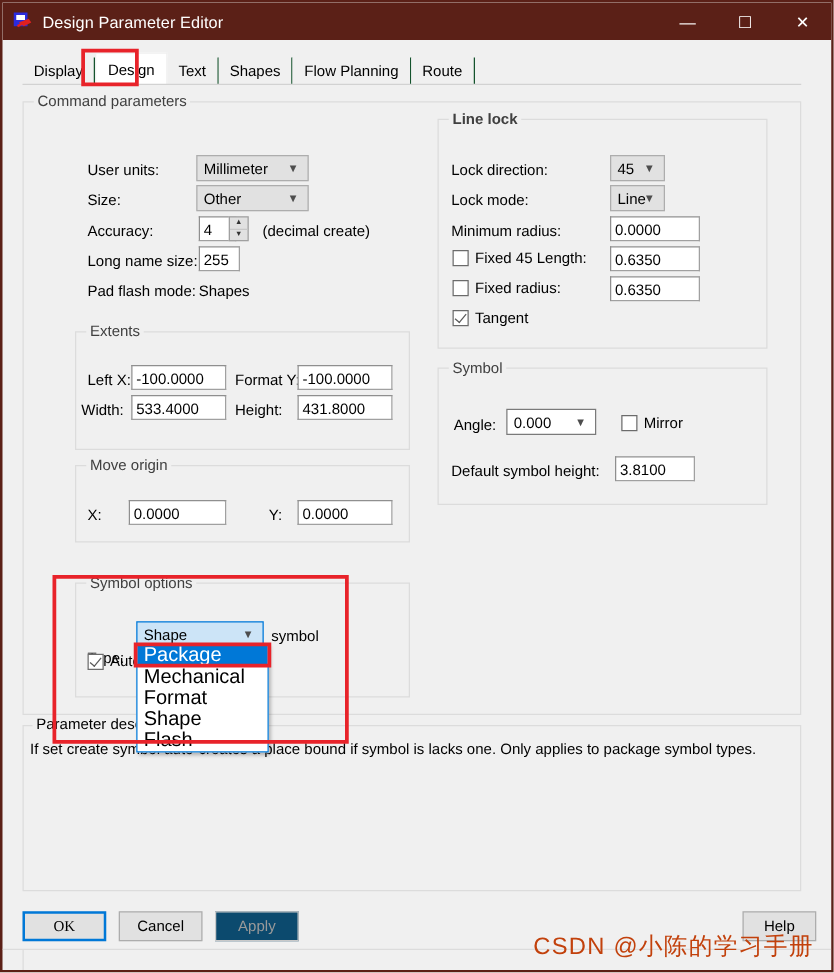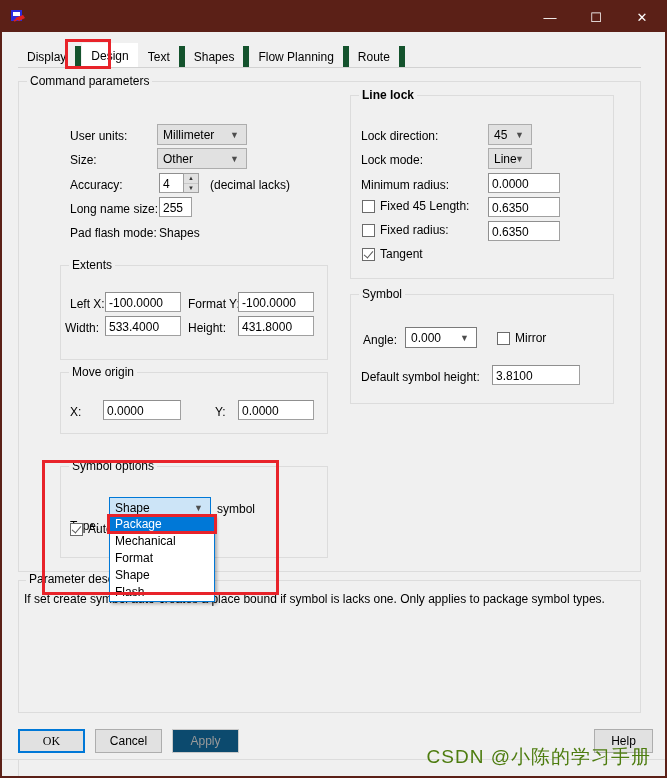--- a/index.html
+++ b/index.html
@@ -61,21 +61,21 @@
     display: flex;
     align-items: flex-end;
   }
   .tab {
     height: 22px;
     padding: 0 9px;
     display: flex;
     align-items: center;
     font-size: 12px;
     color: #000;
-    border-right: 6px solid #14532d;
+    border-right: 1px solid #14532d;
     background: #f0f0f0;
     box-sizing: border-box;
   }
   .tab.selected {
     background: #ffffff;
     height: 26px;
     border: 1px solid #f0f0f0;
     border-bottom: none;
   }
   #tab-underline {
@@ -90,21 +90,21 @@
     position: absolute;
     border: 1px solid #dcdcdc;
     box-sizing: border-box;
   }
   .group > .glabel {
     position: absolute;
     top: -8px; left: 8px;
     background: #f0f0f0;
     padding: 0 3px;
     font-size: 12px;
-    color: #000000;
+    color: #404040;
     white-space: nowrap;
   }
 
   
   .lbl {
     position: absolute;
     font-size: 12px;
     color: #000;
     white-space: nowrap;
   }
@@ -209,21 +209,21 @@
     width: 106px;
     background: #ffffff;
     border: 1px solid #0078d7;
     box-sizing: border-box;
     box-shadow: 2px 2px 3px rgba(0,0,0,0.28);
     z-index: 40;
   }
   .ddi {
     height: 17px;
     line-height: 17px;
-    font-size: 12px;
+    font-size: 16px;
     padding-left: 5px;
     color: #000;
     white-space: nowrap;
   }
   .ddi.sel {
     background: #0078d7;
     color: #ffffff;
   }
 
   
@@ -280,21 +280,21 @@
     left: 0; top: 758px;
     width: 16px; height: 16px;
     border-right: 1px solid #dcdcdc;
   }
 
   
   #watermark {
     position: absolute;
     right: 14px; top: 742px;
     font-size: 19px;
-    color: #4d7c0f;
+    color: #c2410c;
     white-space: nowrap;
     letter-spacing: 1px;
   }
 
   
   .anno {
     position: absolute;
     border: 3px solid #e8232a;
     box-sizing: border-box;
     pointer-events: none;
@@ -308,20 +308,21 @@
 
   <div id="titlebar">
     <div id="app-icon">
       <svg width="16" height="16" viewBox="0 0 16 16">
         <rect x="1" y="1" width="11" height="11" fill="#2b2bdd"></rect>
         <rect x="3" y="3" width="7" height="4" fill="#ffffff"></rect>
         <path d="M5 9 L13 6 L15 9 L9 12 Z" fill="#e02020"></path>
         <path d="M4 12 L11 8" stroke="#e02020" stroke-width="2"></path>
       </svg>
     </div>
+    <div id="title-text">Design Parameter Editor</div>
     <div id="winbtn-group">
       <div class="winbtn">—</div>
       <div class="winbtn">☐</div>
       <div class="winbtn">✕</div>
     </div>
   </div>
 
   <div id="tabstrip">
     <div class="tab">Display</div>
     <div class="tab selected">Design</div>
@@ -347,21 +348,21 @@
     <span>Other</span>
     <span class="chev">▼</span>
   </div>
 
   <div class="lbl" style="left:68px; top:176px;">Accuracy:</div>
   <div class="txtbox" style="left:157px; top:171px; width:30px;">4</div>
   <div class="spin" style="left:181px; top:171px;">
     <div>▲</div>
     <div>▼</div>
   </div>
-  <div class="lbl" style="left:208px; top:176px;">(decimal lacks)</div>
+  <div class="lbl" style="left:208px; top:176px;">(decimal create)</div>
 
   <div class="lbl" style="left:68px; top:200px;">Long name size:</div>
   <div class="txtbox" style="left:157px; top:195px; width:33px;">255</div>
 
   <div class="lbl" style="left:68px; top:224px;">Pad flash mode:</div>
   <div class="static-val" style="left:157px; top:224px;">Shapes</div>
 
   <div class="group" style="left:348px; top:93px; width:264px; height:184px;font-weight:bold;">
     <div class="glabel">Line lock</div>
   </div>
@@ -424,21 +425,21 @@
   <div class="lbl" style="left:361px; top:331px;">Angle:</div>
   <div class="combo white" style="left:403px; top:325px; width:72px;">
     <span>0.000</span>
     <span class="chev">▼</span>
   </div>
   <div class="chk" style="left:495px; top:329px;">
     <span class="box"></span>
     <span>Mirror</span>
   </div>
   <div class="lbl" style="left:359px; top:368px;">Default symbol height:</div>
-  <div class="txtbox" style="left:490px; top:363px; width:88px;">3.8100</div>
+  <div class="txtbox" style="left:490px; top:363px; width:64px;">3.8100</div>
 
   <div class="group" style="left:58px; top:464px; width:268px; height:92px;">
     <div class="glabel">Symbol options</div>
   </div>
   <div class="lbl" style="left:68px; top:517px;">Type:</div>
   <div class="combo" style="left:107px; top:495px; width:102px; background:#cce4f7; border-color:#0078d7;">
     <span>Shape</span>
     <span class="chev">▼</span>
   </div>
   <div class="lbl" style="left:215px; top:500px;">symbol</div>

